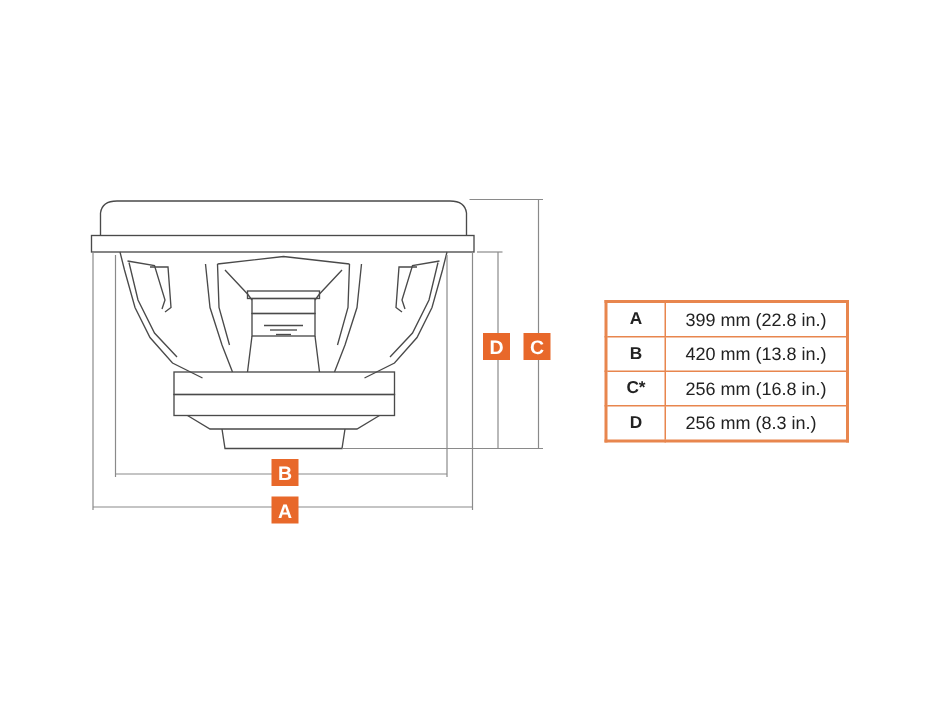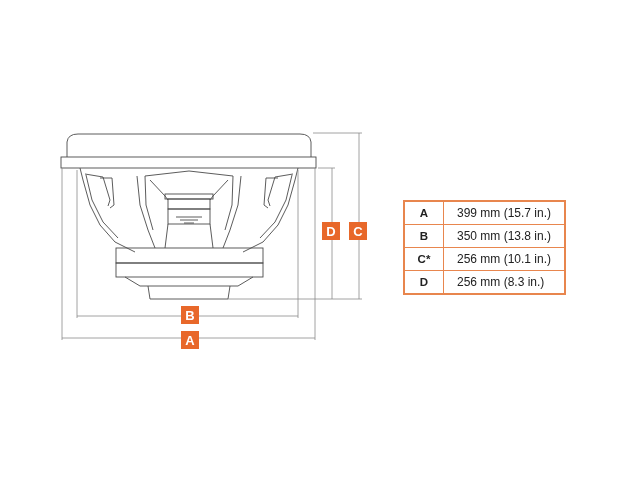--- a/index.html
+++ b/index.html
@@ -83,28 +83,28 @@
 
 <div class="tag" style="left:181px; top:306px;">B</div>
 <div class="tag" style="left:181px; top:331px;">A</div>
 <div class="tag" style="left:322px; top:222px;">D</div>
 <div class="tag" style="left:349px; top:222px;">C</div>
 
 <table id="dims-table">
   <tbody>
       <tr>
     <td class="k">A</td>
-    <td class="v">399 mm (15.7 in.)</td>
+    <td class="v">399 mm (22.8 in.)</td>
   </tr>
   <tr>
     <td class="k">B</td>
-    <td class="v">350 mm (13.8 in.)</td>
+    <td class="v">420 mm (13.8 in.)</td>
   </tr>
   <tr>
     <td class="k">C*</td>
-    <td class="v">256 mm (10.1 in.)</td>
+    <td class="v">256 mm (16.8 in.)</td>
   </tr>
   <tr>
     <td class="k">D</td>
     <td class="v">256 mm (8.3 in.)</td>
   </tr>
 </tbody>
   </table>
 
 </body></html>

